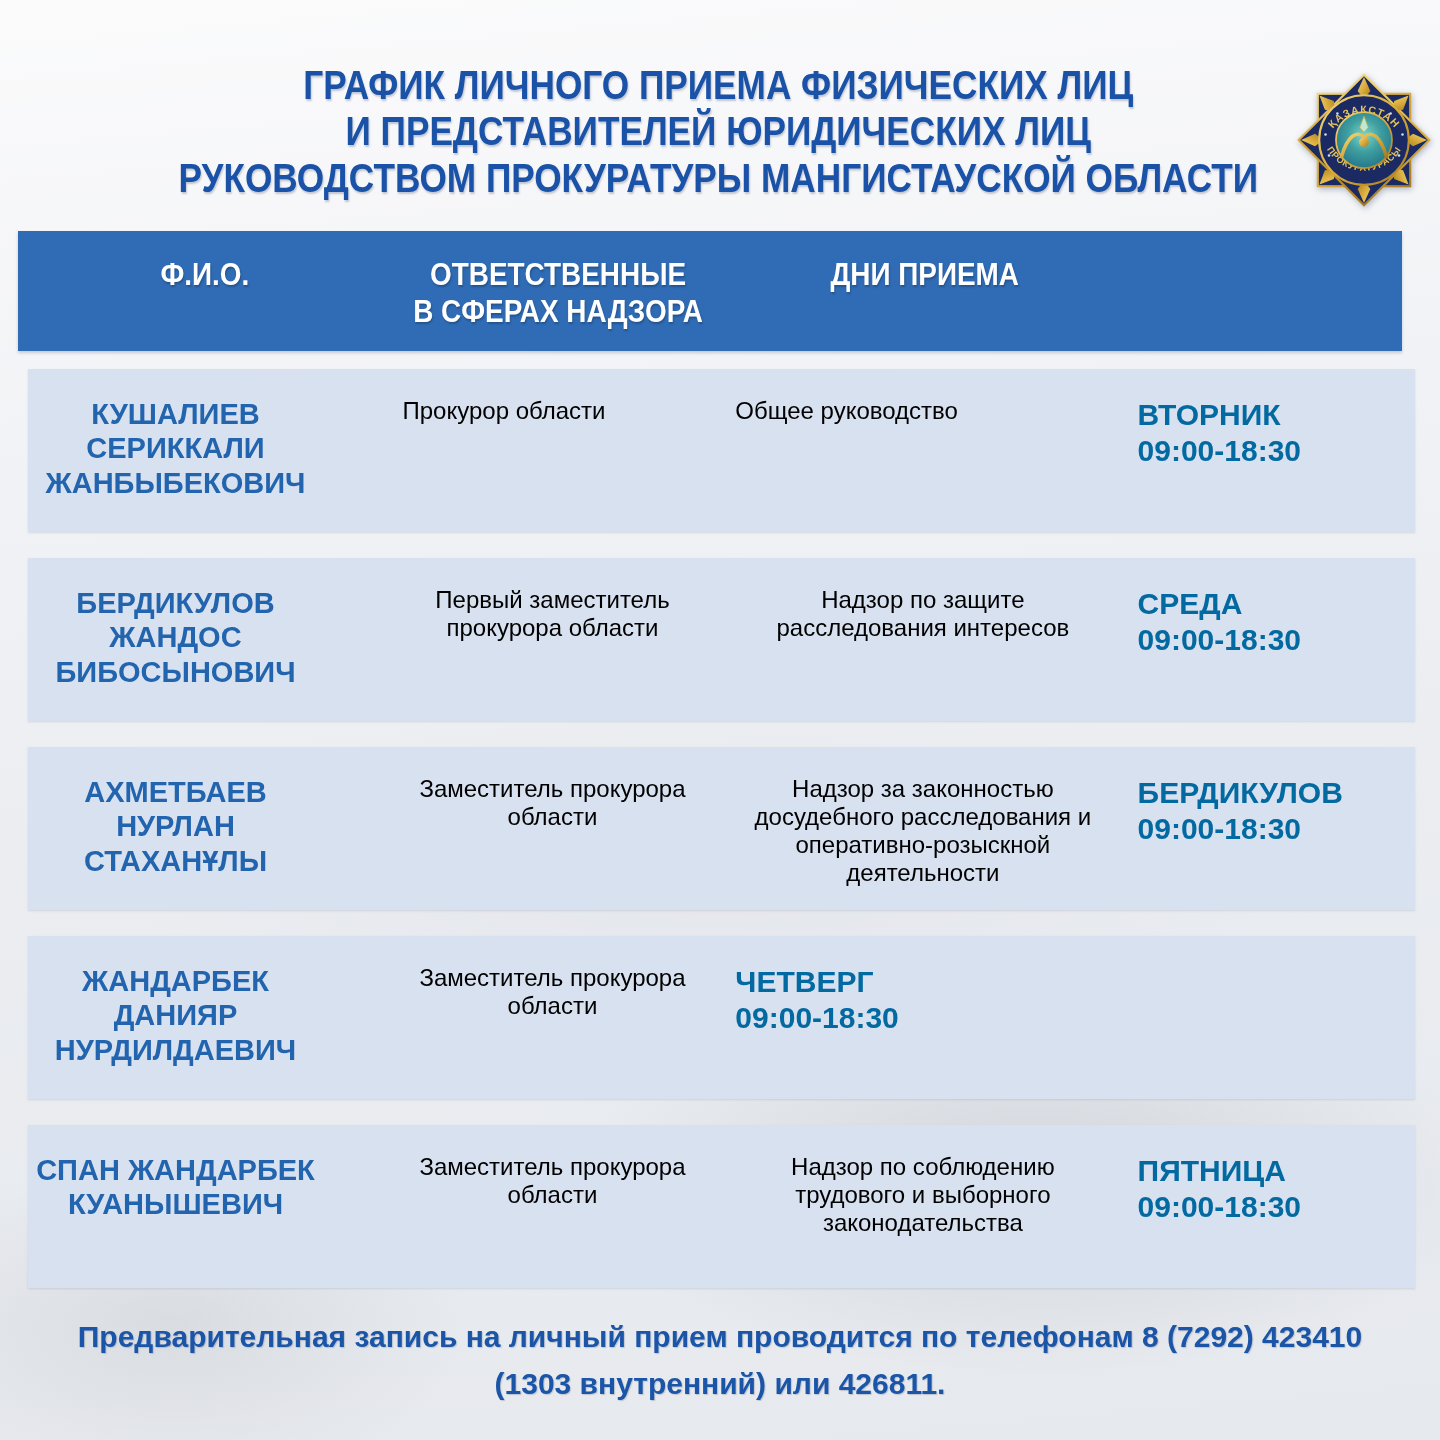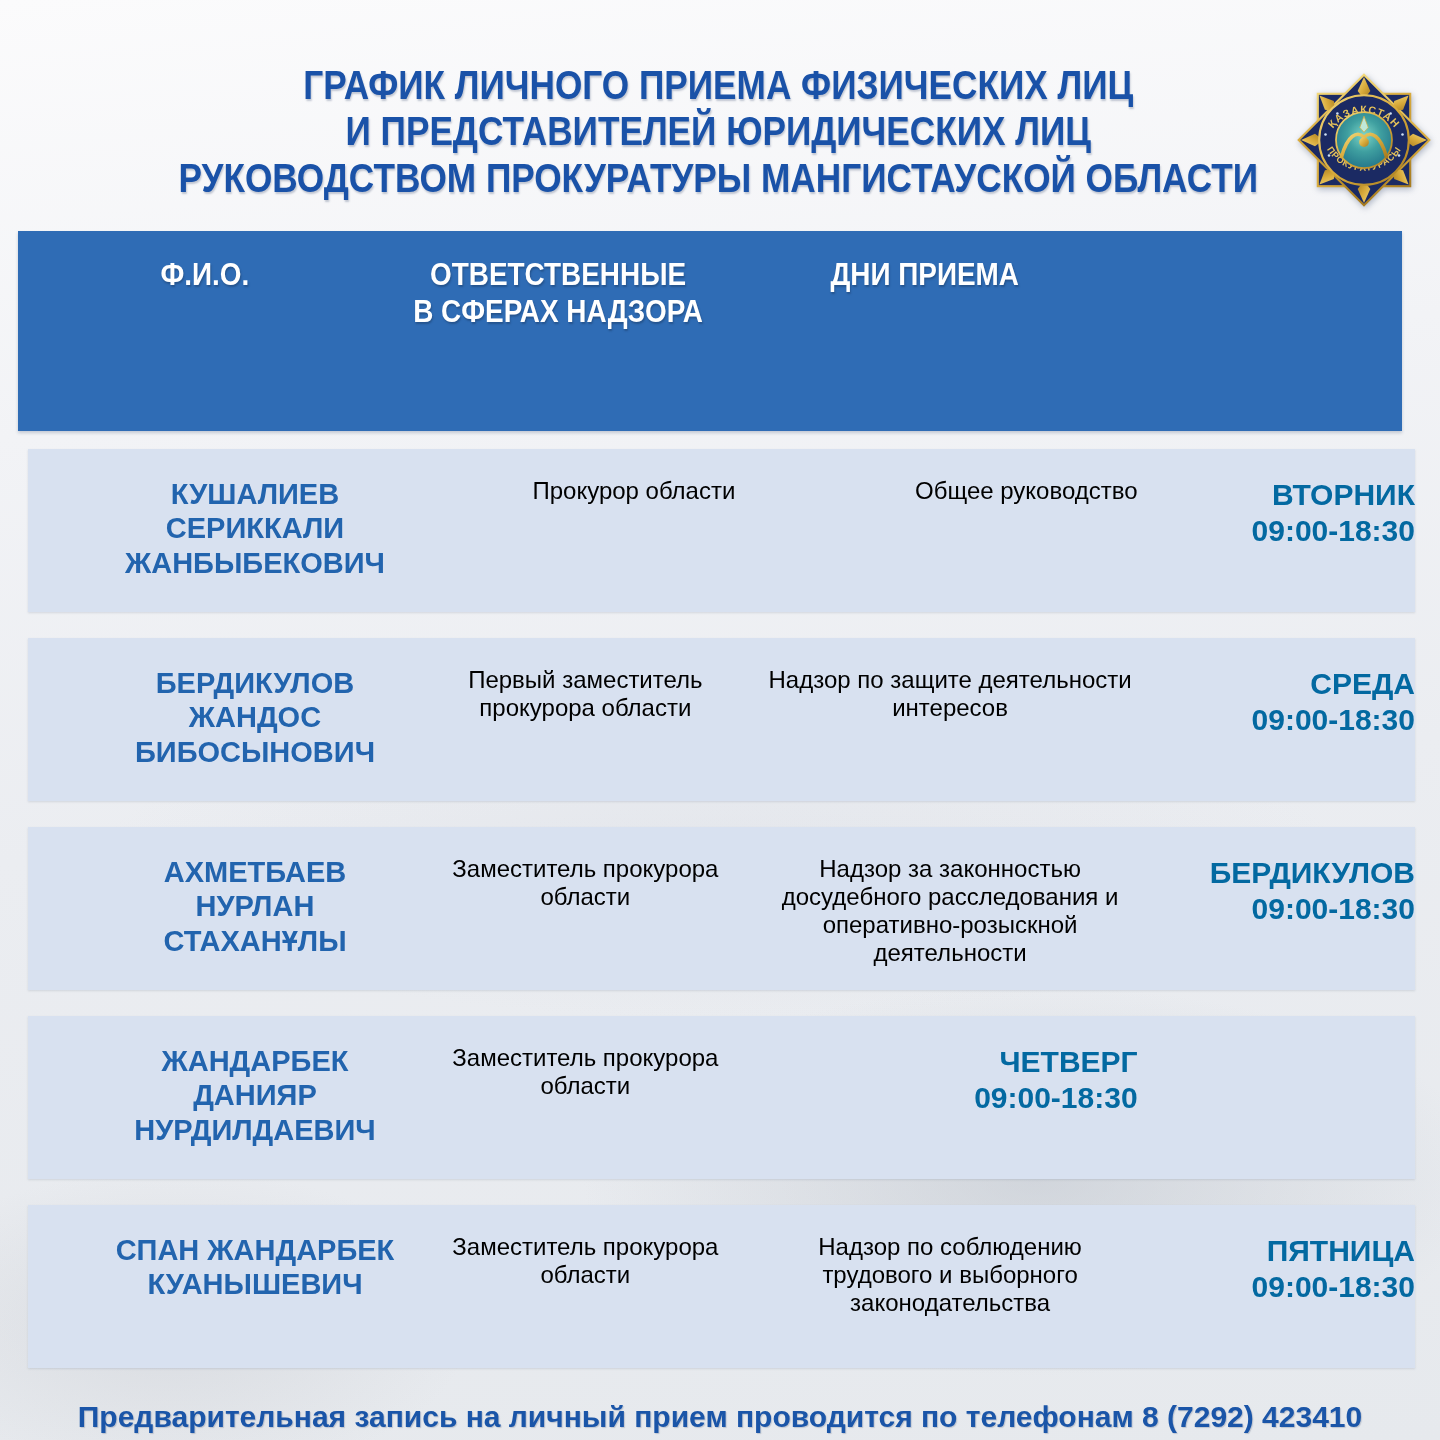--- a/index.html
+++ b/index.html
@@ -45,21 +45,21 @@
   .table { margin-top: 30px; }
 
   .grid-cols {
     display: grid;
     grid-template-columns: 27% 24% 29% 20%;
   }
 
   .thead {
     margin: 0 38px 18px 18px;
     background: #2f6cb5;
-    height: 200px;
+    height: 120px;
     padding-top: 26px;
     box-shadow: 0 2px 3px rgba(60,80,110,0.25);
   }
   .th {
     text-align: center;
     color: #ffffff;
     font-weight: bold;
     font-size: 31px;
     line-height: 1.18;
     text-shadow: 1px 2px 2px rgba(20,40,70,0.35);
@@ -67,21 +67,21 @@
   .th .th-line { display: block; transform: scaleX(0.9); transform-origin: center top; white-space: nowrap; }
 
   .row {
     margin: 0 25px 26px 28px;
     background: #d8e1f0;
     min-height: 163px;
     padding: 28px 0 18px 0;
     align-items: start;
     box-shadow: 0 1px 2px rgba(90,105,130,0.18);
   }
-  .cell { text-align: center; display: flex; flex-direction: column; align-items: flex-end; }
+  .cell { text-align: center; display: flex; flex-direction: column; align-items: flex-start; }
   .cell-inner { display: inline-block; }
 
   .name {
     color: #2264ae;
     font-weight: bold;
     font-size: 29px;
     line-height: 1.18;
   }
   .name .cell-inner { max-width: 295px; }
 
@@ -212,21 +212,21 @@
     </div>
 
     <div class="row grid-cols">
       <div class="cell name">
           <span class="cell-inner">БЕРДИКУЛОВ ЖАНДОС БИБОСЫНОВИЧ</span>
         </div>
       <div class="cell pos">
           <span class="cell-inner">Первый заместитель прокурора области</span>
         </div>
       <div class="cell sup">
-          <span class="cell-inner">Надзор по защите деятельности интересов</span>
+          <span class="cell-inner">Надзор по защите расследования интересов</span>
         </div>
       <div class="cell day">
         <div>СРЕДА</div>
         <div>09:00-18:30</div>
       </div>
     </div>
 
     <div class="row grid-cols">
       <div class="cell name">
           <span class="cell-inner">АХМЕТБАЕВ НУРЛАН СТАХАНҰЛЫ</span>

